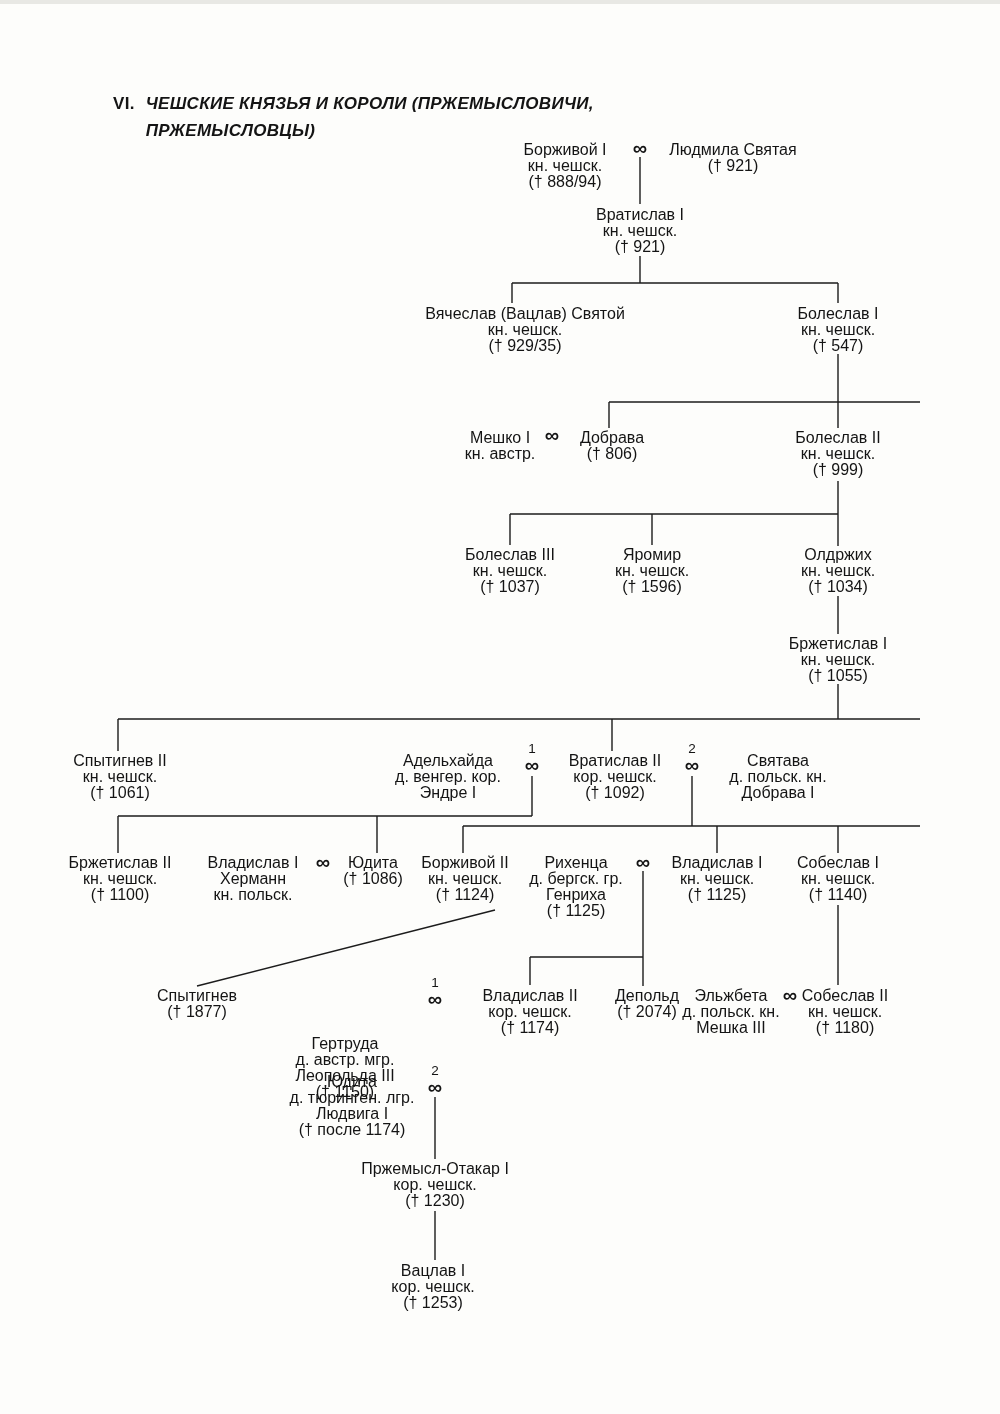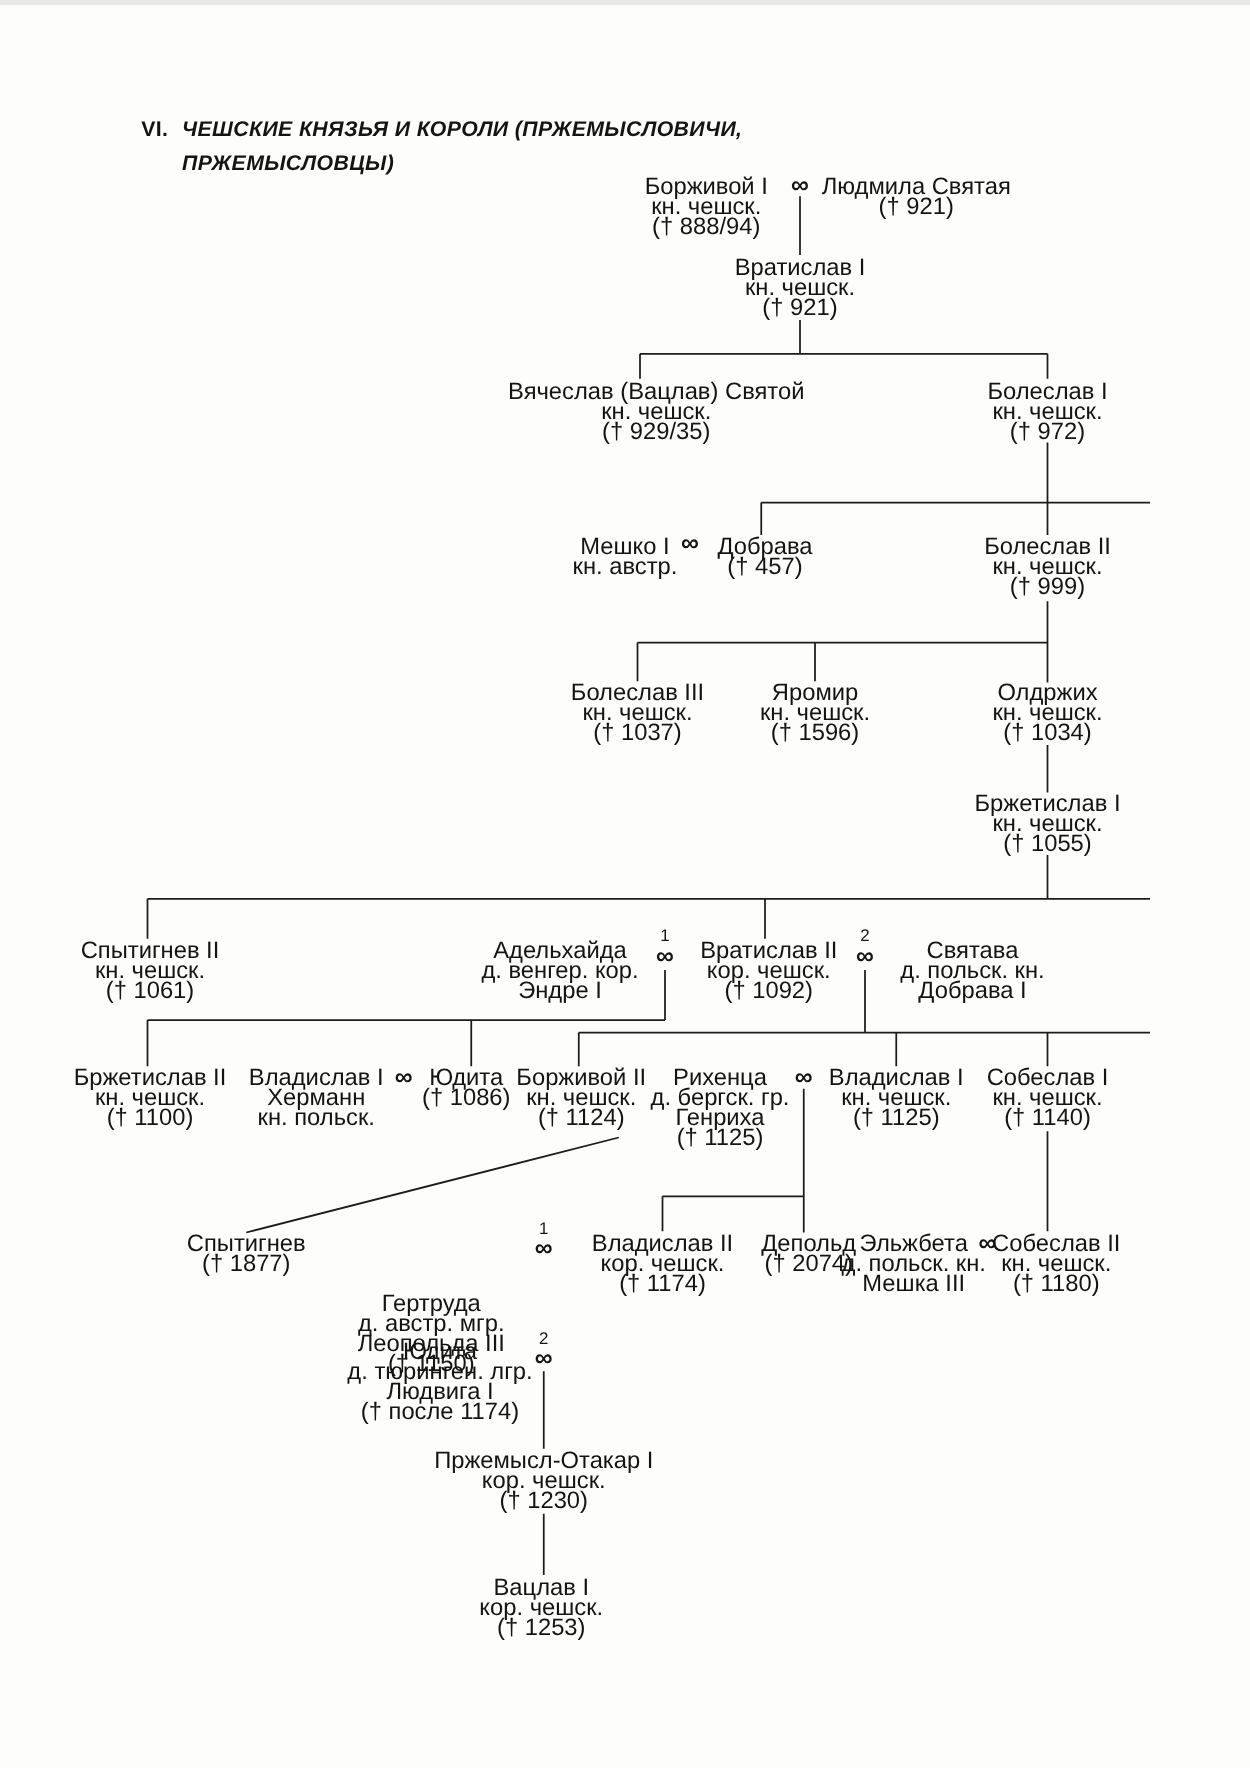--- a/index.html
+++ b/index.html
@@ -17,21 +17,21 @@
     display:flex;gap:11px;
     font-weight:bold;font-size:17px;line-height:27px;
     letter-spacing:0.3px;
   }
   .title .numeral{white-space:nowrap;}
   .title .title-lines{white-space:pre-line;font-style:italic;}
   .node{
     position:absolute;
     transform:translateX(-50%);
     text-align:center;
-    font-size:19px;line-height:16px;
+    font-size:16px;line-height:16px;
     white-space:pre-line;
   }
   .marr{
     position:absolute;
     transform:translateX(-50%);
     font-size:20px;line-height:20px;
     font-weight:bold;
   }
   .marr-num{
     position:absolute;
@@ -80,27 +80,27 @@
 
   <div class="node" style="left:640px;top:203px">Вратислав I
 кн. чешск.
 († 921)</div>
 
   <div class="node" style="left:525px;top:302px">Вячеслав (Вацлав) Святой
 кн. чешск.
 († 929/35)</div>
   <div class="node" style="left:838px;top:302px">Болеслав I
 кн. чешск.
-(† 972)</div>
+(† 547)</div>
 
   <div class="node" style="left:500px;top:426px">Мешко I
 кн. австр.</div>
   <div class="marr" style="left:552px;top:421px">∞</div>
   <div class="node" style="left:612px;top:426px">Добрава
-(† 457)</div>
+(† 806)</div>
   <div class="node" style="left:838px;top:426px">Болеслав II
 кн. чешск.
 († 999)</div>
 
   <div class="node" style="left:510px;top:543px">Болеслав III
 кн. чешск.
 († 1037)</div>
   <div class="node" style="left:652px;top:543px">Яромир
 кн. чешск.
 († 1596)</div>

